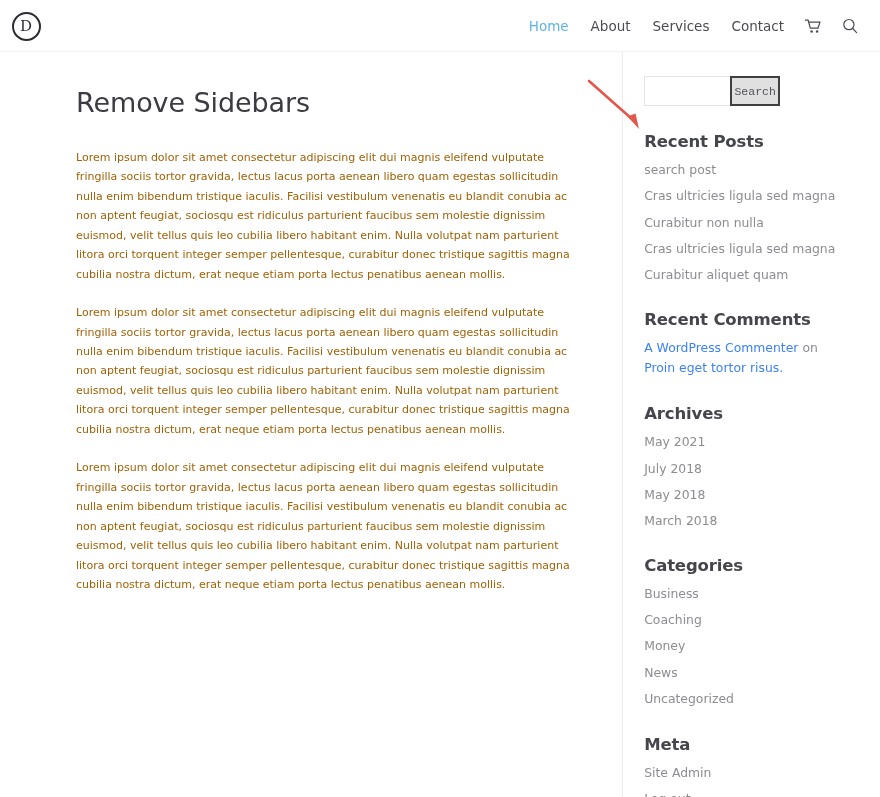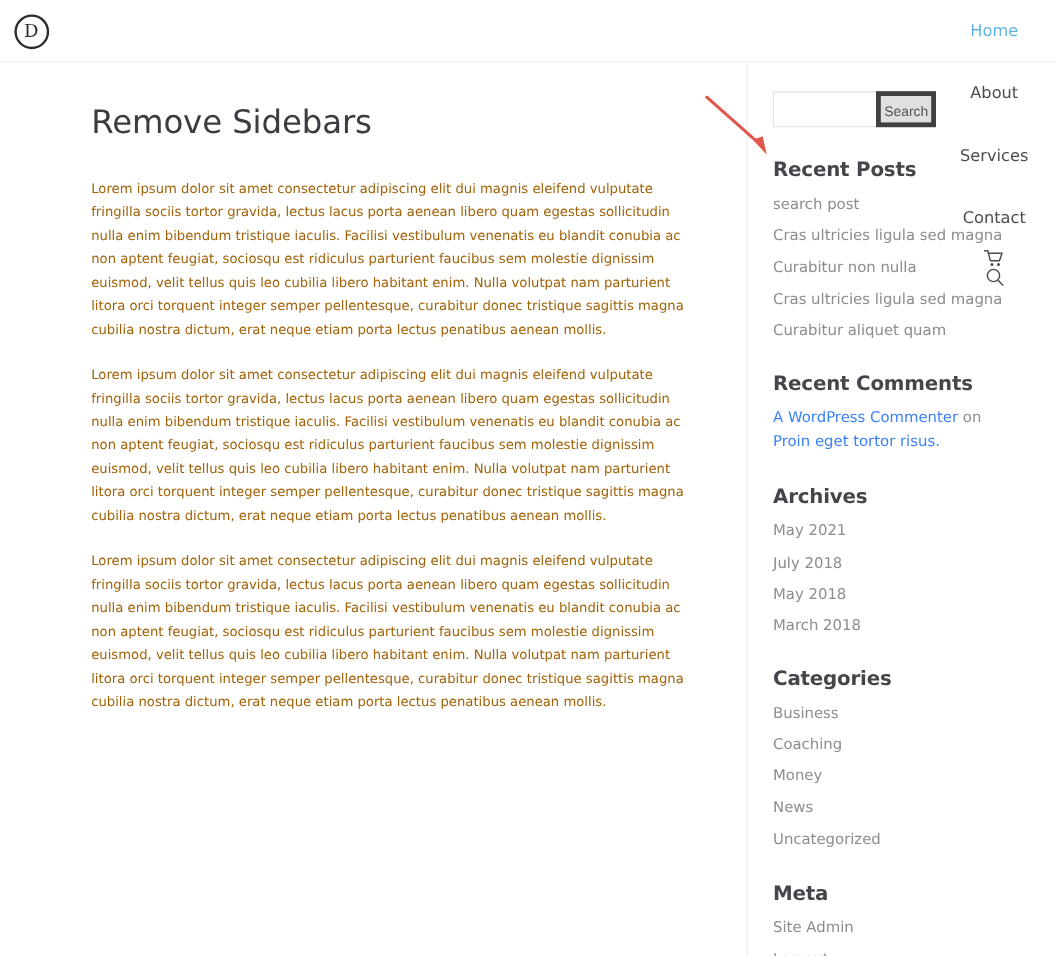--- a/index.html
+++ b/index.html
@@ -59,21 +59,20 @@
   }
 
   .main-nav {
     position: absolute;
     right: 12px;
     top: 0;
     height: 52px;
     display: flex;
     align-items: center;
     gap: 0;
-    flex-direction: column;
   }
 
   .nav-item {
     font-size: 13.5px;
     color: #4b4b52;
     padding: 0 11px;
     line-height: 52px;
     text-decoration: none;
     white-space: nowrap;
     cursor: pointer;
@@ -145,23 +144,23 @@
     border-right: none;
     background: #ffffff;
     font-family: inherit;
     font-size: 11px;
     color: #666;
     padding: 0 6px;
     outline: none;
   }
   .search-submit {
     width: 50px;
-    border: 4px solid #404040;
+    border: 2px solid #404040;
     background: #e0e0e0;
-    font-family: Liberation Sans, sans-serif;
+    font-family: Liberation Mono, monospace;
     font-size: 11.5px;
     color: #51515a;
     cursor: pointer;
     line-height: 28px;
     text-align: center;
     padding: 0;
   }
 
   .widget { margin-bottom: 22px; }
   .widget:last-child { margin-bottom: 0; }

